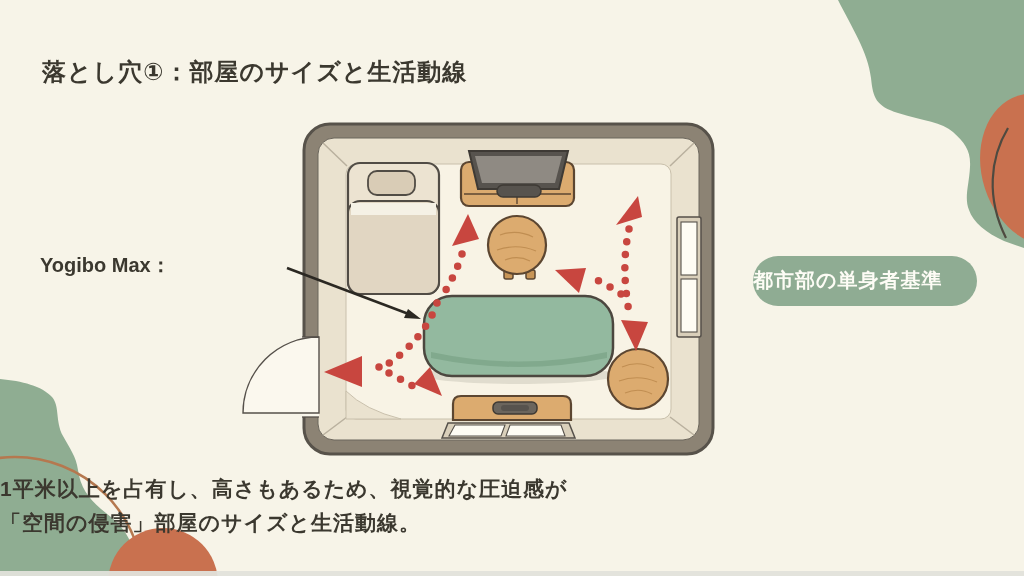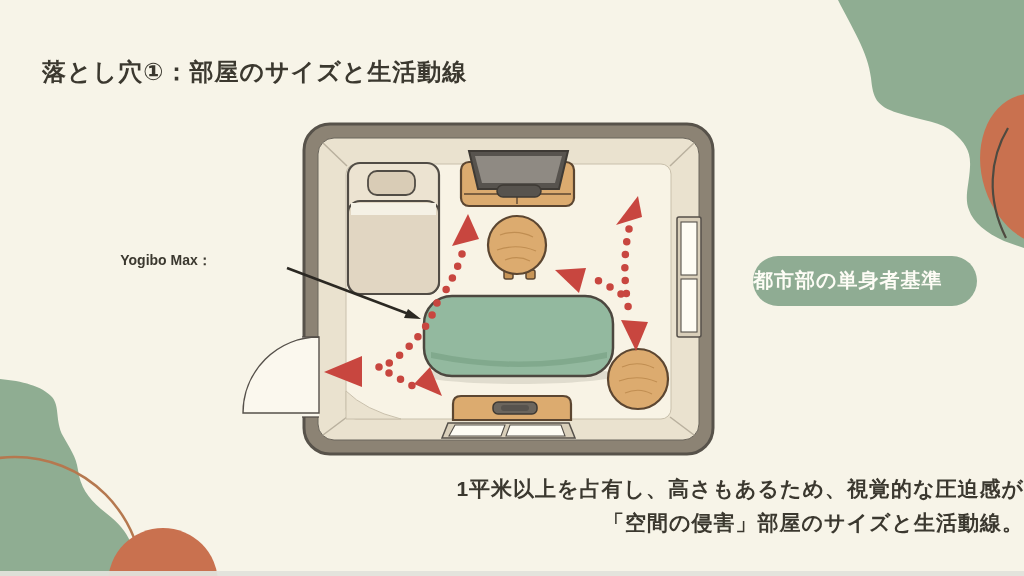--- a/index.html
+++ b/index.html
@@ -12,31 +12,31 @@
   .deco{position:absolute;pointer-events:none;}
   #deco-top-right{top:0;right:0;}
   #deco-bottom-left{left:0;bottom:0;}
   #bottom-strip{position:absolute;left:0;right:0;bottom:0;height:5px;background:#E2E1DB;opacity:.95;z-index:9;}
   #title{
     position:absolute;left:42px;top:40px;width:800px;
     font-size:24px;font-weight:800;letter-spacing:1px;color:#3B382F;z-index:3;
   }
   #plan-svg{position:absolute;left:225px;top:105px;z-index:2;}
   #yogibo-label{
-    position:absolute;left:40px;top:250px;width:252px;text-align:center;
-    font-size:14px;font-weight:800;color:#3B382F;line-height:1.55;z-index:3;
+    position:absolute;left:40px;top:250px;width:252px;
+    font-size:20px;font-weight:800;color:#3B382F;line-height:1.55;z-index:3;
   }
   #standard-badge{
     position:absolute;left:753px;top:256px;width:224px;
     background:#8FAC93;border-radius:36px;color:#FDFCF5;
     font-size:20px;font-weight:800;text-align:left;line-height:1.5;
     padding:9px 0 11px 0;z-index:3;letter-spacing:1px;
   }
   #caption{
-    position:absolute;left:0;top:472px;width:1024px;text-align:right;
+    position:absolute;left:0;top:472px;width:1024px;text-align:left;
     font-size:21px;font-weight:800;color:#3B382F;line-height:1.62;z-index:3;
     letter-spacing:1px;
   }
 </style>
 </head>
 <body>
 
 <svg id="deco-top-right" class="deco" width="200" height="250" viewBox="0 0 200 250">
   <path d="M 14 0 C 28 28, 44 52, 47 78 C 49 98, 52 106, 74 113 C 100 121, 118 122, 129 132 C 141 143, 147 151, 146 167 C 145 186, 140 197, 145 210 C 149 222, 162 233, 180 241 L 200 248 L 200 0 Z" fill="#8FAD92"></path>
   <ellipse cx="218" cy="170" rx="60" ry="78" transform="rotate(-18 218 170)" fill="#C9714F"></ellipse>

